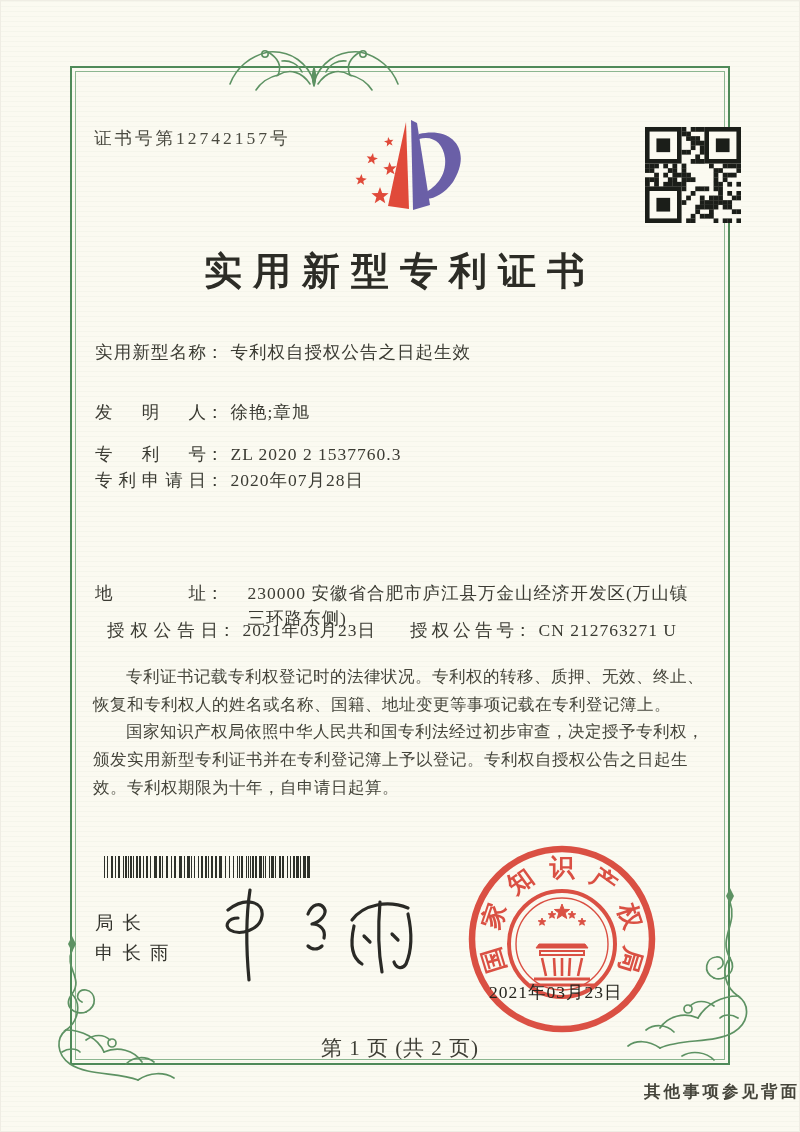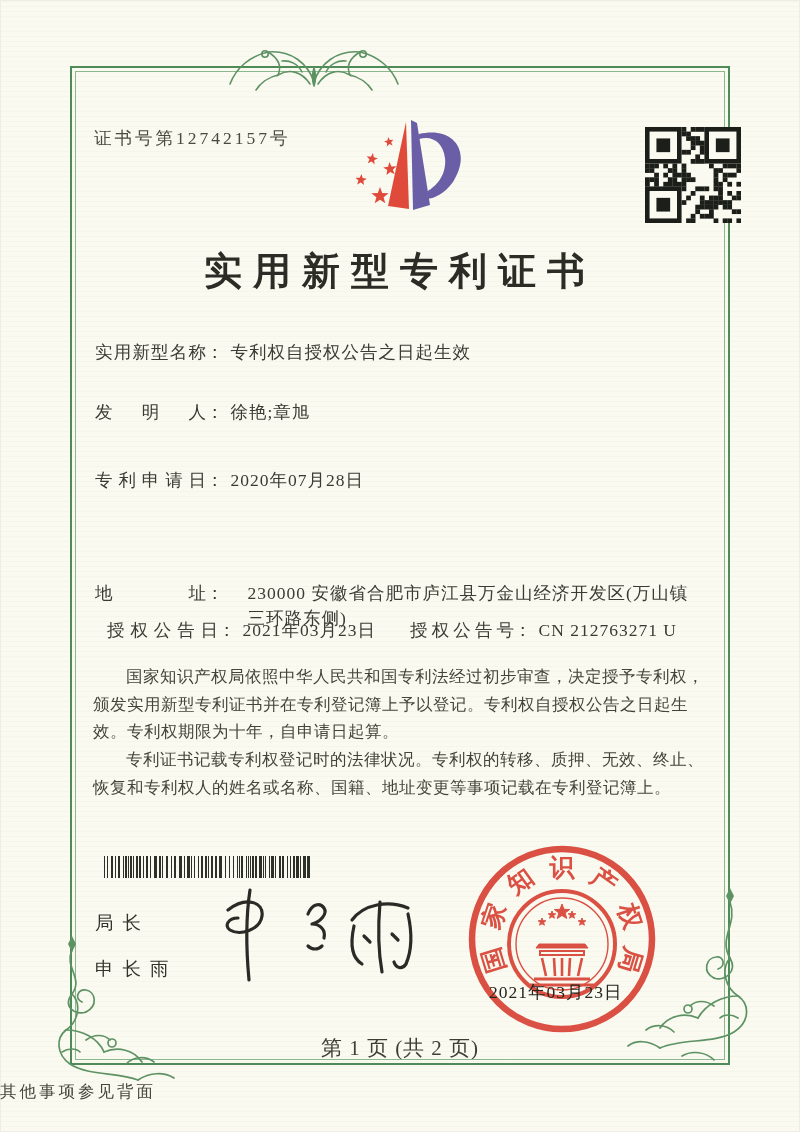--- a/index.html
+++ b/index.html
@@ -31,29 +31,29 @@
                  vertical-align:top; line-height:1.45;margin-left:24px; }
   .pair2 { position:absolute; left:303px; top:0; }
   .pair2 .flabel { width:104px;font-family:Liberation Serif, serif; }
 
   .paras { position:absolute; left:93px; top:663px; width:616px; color:#44443a; }
   .paras p { margin:0; text-indent:2em; font-size:16.5px; line-height:1.68;
              letter-spacing:0.5px; }
 
   .officer { position:absolute; left:95px; top:910px; font-size:18.5px;
              letter-spacing:9px; color:#33332c; }
-  .officer div + div { margin-top:21px; }
+  .officer div + div { margin-top:5px; }
 
   .seal-date { position:absolute; left:489px; top:980px; font-size:17.5px;
                letter-spacing:1px; color:#26261f; z-index:5; font-weight:500; }
 
   .page-indicator { position:absolute; left:0; right:0; top:1034px; text-align:center;
                     font-size:21px; letter-spacing:1px; color:#3e3e35; }
-  .back-note { position:absolute; left:0; right:0; top:1081px; text-align:left;
-               font-size:16.5px; letter-spacing:3px; color:#45453b; }
+  .back-note { position:absolute; left:0; right:0; top:1081px; text-align:right;
+               font-size:16.5px; letter-spacing:3px; color:#45453b;font-weight:bold; }
 
   .abs { position:absolute; }
   svg { display:block; }
 </style>
 </head>
 <body>
 
 <div class="page">
 
   <div class="frame">
@@ -253,36 +253,39 @@
   </svg>
 
   <div class="title">实用新型专利证书</div>
 
   <div class="field-row" style="top:340px;">
     <span class="flabel">实用新型名称</span><span>：</span><span class="fvalue">专利权自授权公告之日起生效</span>
   </div>
   <div class="field-row" style="top:400px;">
     <span class="flabel">发明人</span><span>：</span><span class="fvalue">徐艳;章旭</span>
   </div>
+  <div class="field-row" style="top:442px;">
+    <span class="flabel">专利号</span><span>：</span><span class="fvalue">ZL 2020 2 1537760.3</span>
+  </div>
   <div class="field-row" style="top:468px;">
     <span class="flabel">专利申请日</span><span>：</span><span class="fvalue">2020年07月28日</span>
   </div>
   <div class="field-row" style="top:581px;">
     <span class="flabel">地址</span><span>：</span><span class="fvalue wrap">230000 安徽省合肥市庐江县万金山经济开发区(万山镇三环路东侧)</span>
   </div>
   <div class="field-row" style="top:618px;margin-left:12px;">
     <span class="flabel">授权公告日</span><span>：</span><span class="fvalue">2021年03月23日</span>
     <span class="pair2">
       <span class="flabel">授权公告号</span><span>：</span><span class="fvalue">CN 212763271 U</span>
     </span>
   </div>
 
   <div class="paras">
+    <p>专利证书记载专利权登记时的法律状况。专利权的转移、质押、无效、终止、恢复和专利权人的姓名或名称、国籍、地址变更等事项记载在专利登记簿上。</p>
     <p>国家知识产权局依照中华人民共和国专利法经过初步审查，决定授予专利权，颁发实用新型专利证书并在专利登记簿上予以登记。专利权自授权公告之日起生效。专利权期限为十年，自申请日起算。</p>
-    <p>专利证书记载专利权登记时的法律状况。专利权的转移、质押、无效、终止、恢复和专利权人的姓名或名称、国籍、地址变更等事项记载在专利登记簿上。</p>
   </div>
 
   <svg class="abs" style="left:104px;top:856px;" width="208" height="22" viewBox="0 0 208 22">
     <g id="barcode-bars" fill="#2e312a">
         <rect x="0" y="0" width="1" height="22"></rect>
         <rect x="3" y="0" width="1" height="22"></rect>
         <rect x="7" y="0" width="2" height="22"></rect>
         <rect x="11" y="0" width="1" height="22"></rect>
         <rect x="14" y="0" width="2" height="22"></rect>
         <rect x="19" y="0" width="1" height="22"></rect>

